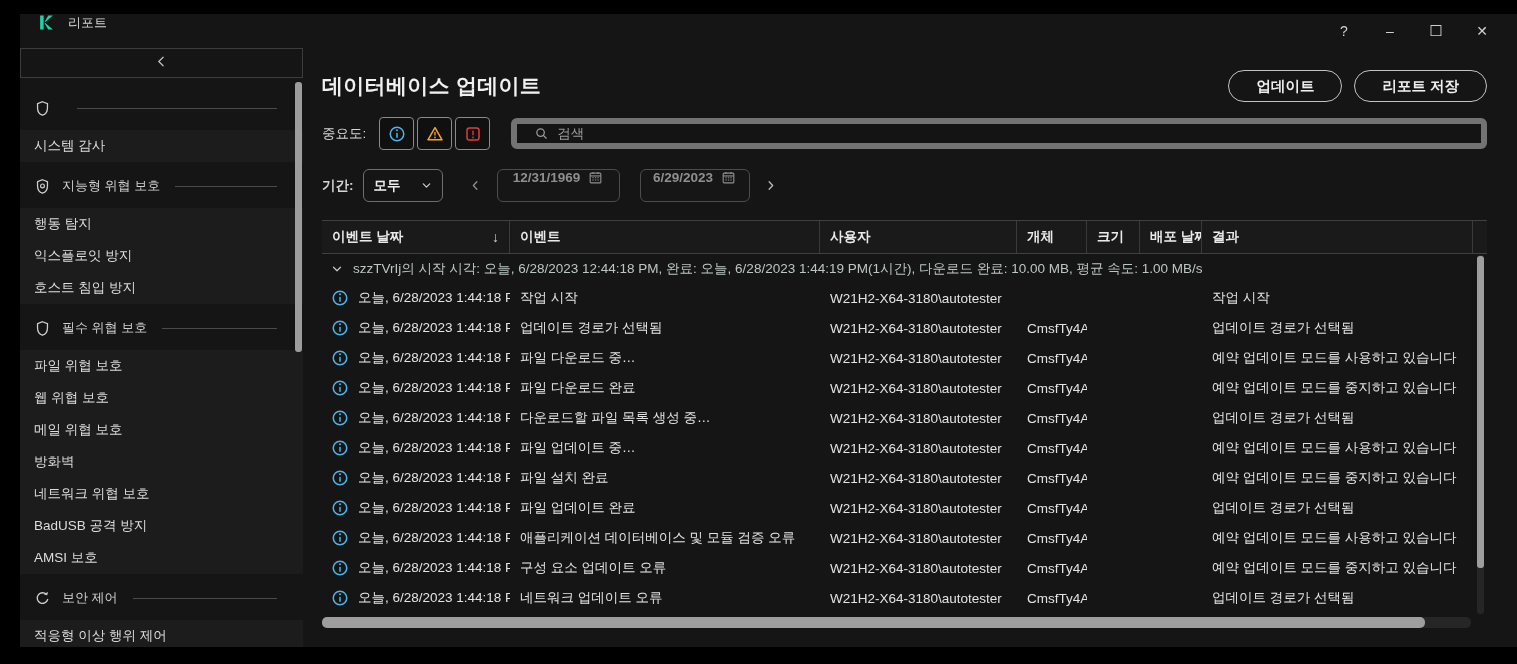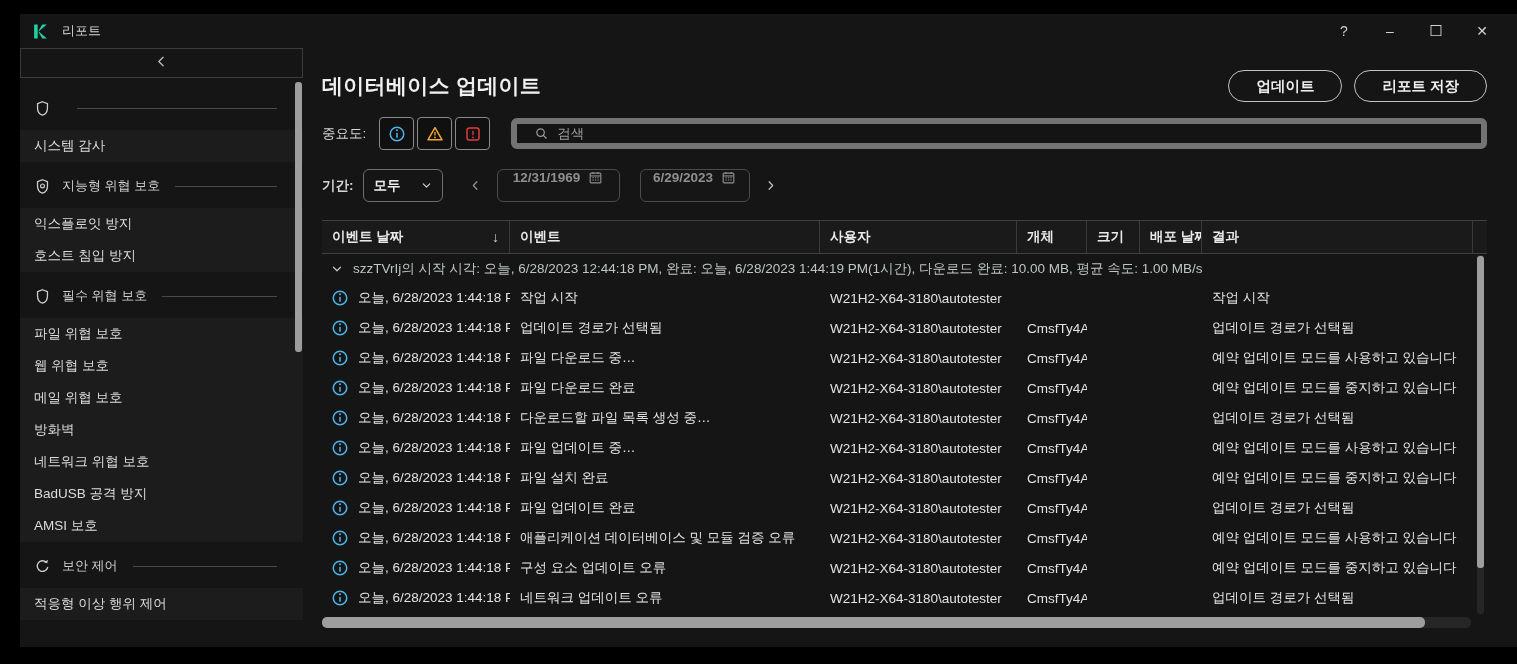--- a/index.html
+++ b/index.html
@@ -3,21 +3,21 @@
 <meta charset="utf-8">
 <style>
   * { margin:0; padding:0; box-sizing:border-box; }
   html,body { width:1517px; height:664px; background:#000; overflow:hidden;
               font-family:"Liberation Sans", sans-serif; }
 
   .window { position:absolute; left:20px; top:14px; width:1497px; height:633px;
             background:#151515; color:#e3e3e3; }
 
   
-  .titlebar { position:relative; height:34px; display:flex; align-items:center; padding-left:12px; }
+  .titlebar { position:relative; height:34px; display:flex; padding-left:18px; }
   .klogo { width:17px; height:17px; display:inline-flex; }
   .win-title { margin-left:13px; font-size:13px; color:#d6d6d6; }
   .win-controls { position:absolute; right:16px; top:0; height:34px; display:flex; align-items:center; gap:8px; }
   .wc { width:38px; height:30px; display:flex; align-items:center; justify-content:center;
         color:#cfcfcf; font-size:14px; cursor:default; }
   .wc.max { font-size:15px; }
 
   
   .sidebar { position:absolute; left:0; top:34px; bottom:0; width:283px; }
   .collapse-bar { height:30px; border:1px solid #3c3c3c; display:flex; align-items:center; justify-content:center; }
@@ -135,20 +135,21 @@
           <span class="icn">
             <svg viewBox="0 0 24 24" width="17" height="17">
               <path d="M12 2.5 L19 5.2 V11.3 C19 16.3 16.1 20.2 12 21.5 C7.9 20.2 5 16.3 5 11.3 V5.2 Z" fill="none" stroke="#cfcfcf" stroke-width="1.8"></path>
               <circle cx="12" cy="11.2" r="2.7" fill="none" stroke="#cfcfcf" stroke-width="1.7"></circle>
             </svg>
           </span>
           <span>지능형 위협 보호</span>
           <span class="nav-section-line"></span>
         </div>
         <div class="nav-items">
+          <div class="nav-item">행동 탐지</div>
           <div class="nav-item">익스플로잇 방지</div>
           <div class="nav-item">호스트 침입 방지</div>
         </div>
         <div class="nav-section-head">
           <span class="icn">
             <svg viewBox="0 0 24 24" width="17" height="17">
               <path d="M12 2.5 L19 5.2 V11.3 C19 16.3 16.1 20.2 12 21.5 C7.9 20.2 5 16.3 5 11.3 V5.2 Z" fill="none" stroke="#cfcfcf" stroke-width="1.8"></path>
             </svg>
           </span>
           <span>필수 위협 보호</span>

